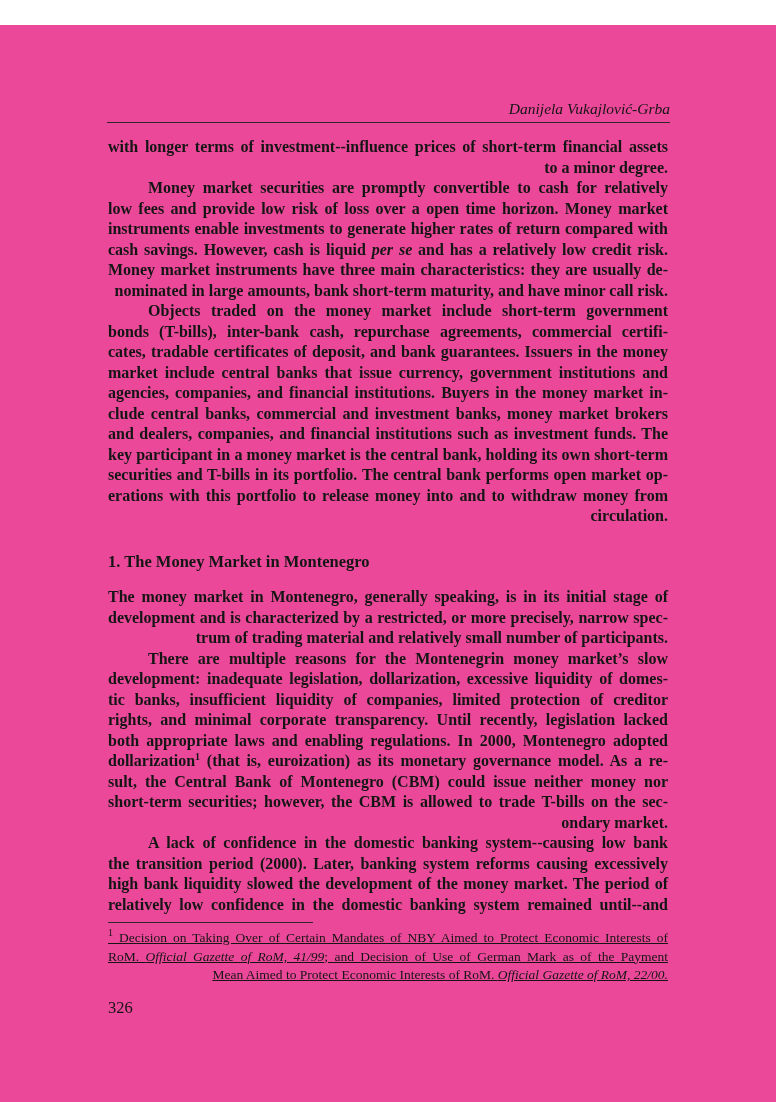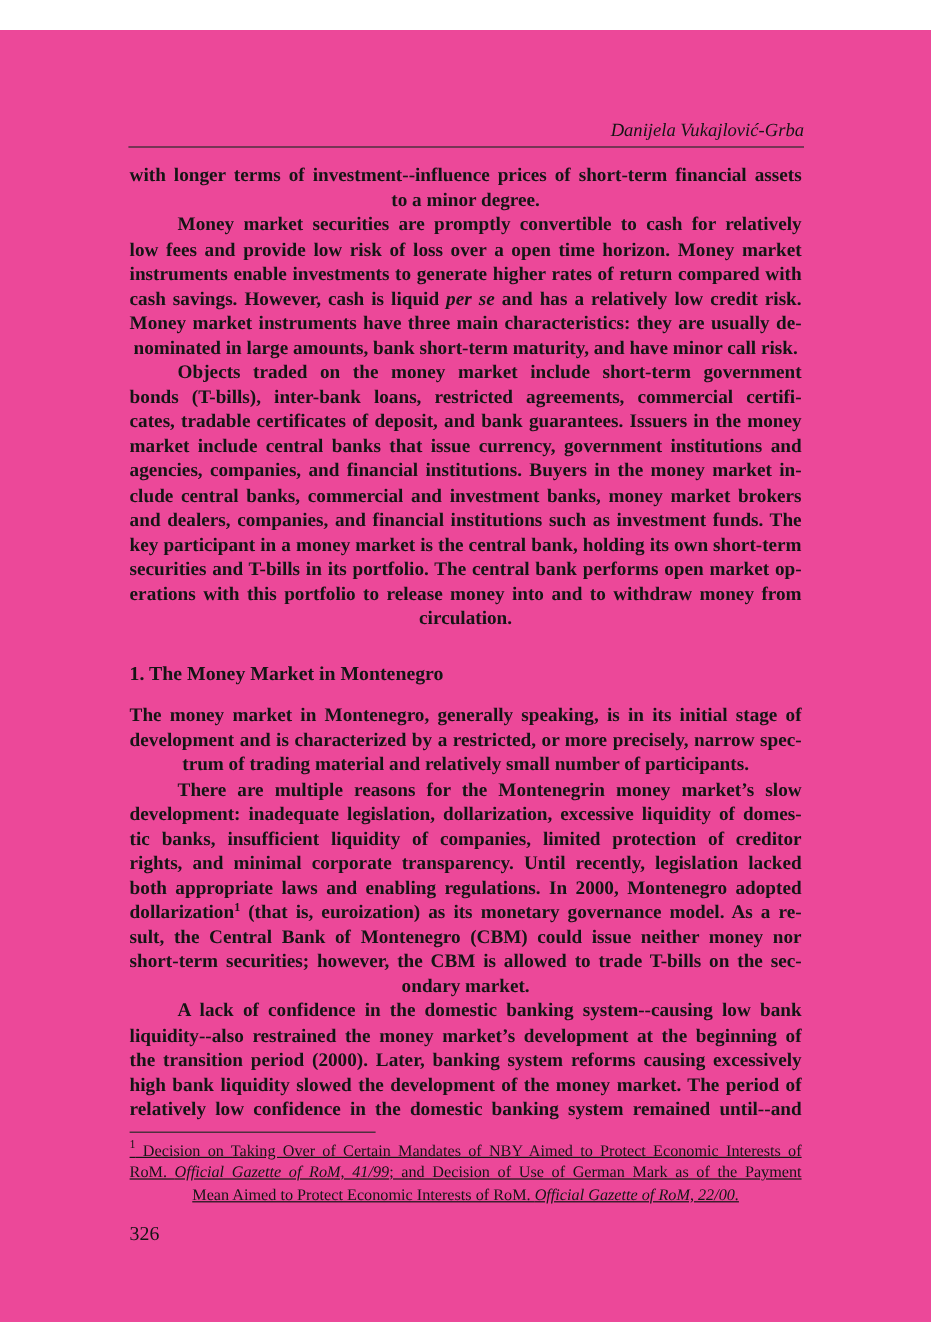--- a/index.html
+++ b/index.html
@@ -37,21 +37,21 @@
     margin-left: 108px;
     margin-top: 14px;
     width: 560px;
     font-size: 16px;
     line-height: 20.5px;
   }
   .para { margin: 0; font-weight: bold; }
   .line {
     height: 20.5px;
     white-space: normal;
-    text-align: center;
+    text-align: right;
   }
   .line.j {
     text-align: justify;
     text-align-last: justify;
   }
   .line.ind { text-indent: 40px; }
   .heading {
     font-weight: bold;
     font-size: 16.5px;
     margin-top: 25px;
@@ -105,21 +105,21 @@
       <div class="para">
         <div class="line j ind">Money market securities are promptly convertible to cash for relatively</div>
         <div class="line j">low fees and provide low risk of loss over a open time horizon. Money market</div>
         <div class="line j">instruments enable investments to generate higher rates of return compared with</div>
         <div class="line j">cash savings. However, cash is liquid <i>per se</i> and has a relatively low credit risk.</div>
         <div class="line j">Money market instruments have three main characteristics: they are usually de-</div>
         <div class="line">nominated in large amounts, bank short-term maturity, and have minor call risk.</div>
       </div>
       <div class="para">
         <div class="line j ind">Objects traded on the money market include short-term government</div>
-        <div class="line j">bonds (T-bills), inter-bank loans, restricted agreements, commercial certifi-</div>
+        <div class="line j">bonds (T-bills), inter-bank cash, repurchase agreements, commercial certifi-</div>
         <div class="line j">cates, tradable certificates of deposit, and bank guarantees. Issuers in the money</div>
         <div class="line j">market include central banks that issue currency, government institutions and</div>
         <div class="line j">agencies, companies, and financial institutions. Buyers in the money market in-</div>
         <div class="line j">clude central banks, commercial and investment banks, money market brokers</div>
         <div class="line j">and dealers, companies, and financial institutions such as investment funds. The</div>
         <div class="line j">key participant in a money market is the central bank, holding its own short-term</div>
         <div class="line j">securities and T-bills in its portfolio. The central bank performs open market op-</div>
         <div class="line j">erations with this portfolio to release money into and to withdraw money from</div>
         <div class="line">circulation.</div>
       </div>
@@ -135,21 +135,20 @@
         <div class="line j">tic banks, insufficient liquidity of companies, limited protection of creditor</div>
         <div class="line j">rights, and minimal corporate transparency. Until recently, legislation lacked</div>
         <div class="line j">both appropriate laws and enabling regulations. In 2000, Montenegro adopted</div>
         <div class="line j">dollarization<sup>1</sup> (that is, euroization) as its monetary governance model. As a re-</div>
         <div class="line j">sult, the Central Bank of Montenegro (CBM) could issue neither money nor</div>
         <div class="line j">short-term securities; however, the CBM is allowed to trade T-bills on the sec-</div>
         <div class="line">ondary market.</div>
       </div>
       <div class="para">
         <div class="line j ind">A lack of confidence in the domestic banking system--causing low bank</div>
-        <div class="line j">liquidity--also restrained the money market’s development at the beginning of</div>
         <div class="line j">the transition period (2000). Later, banking system reforms causing excessively</div>
         <div class="line j">high bank liquidity slowed the development of the money market. The period of</div>
         <div class="line j">relatively low confidence in the domestic banking system remained until--and</div>
       </div>
     </div>
 
   <div class="footnote-rule"></div>
 
   <div class="footnote">
       <div class="line j"><sup>1</sup> Decision on Taking Over of Certain Mandates of NBY Aimed to Protect Economic Interests of</div>

